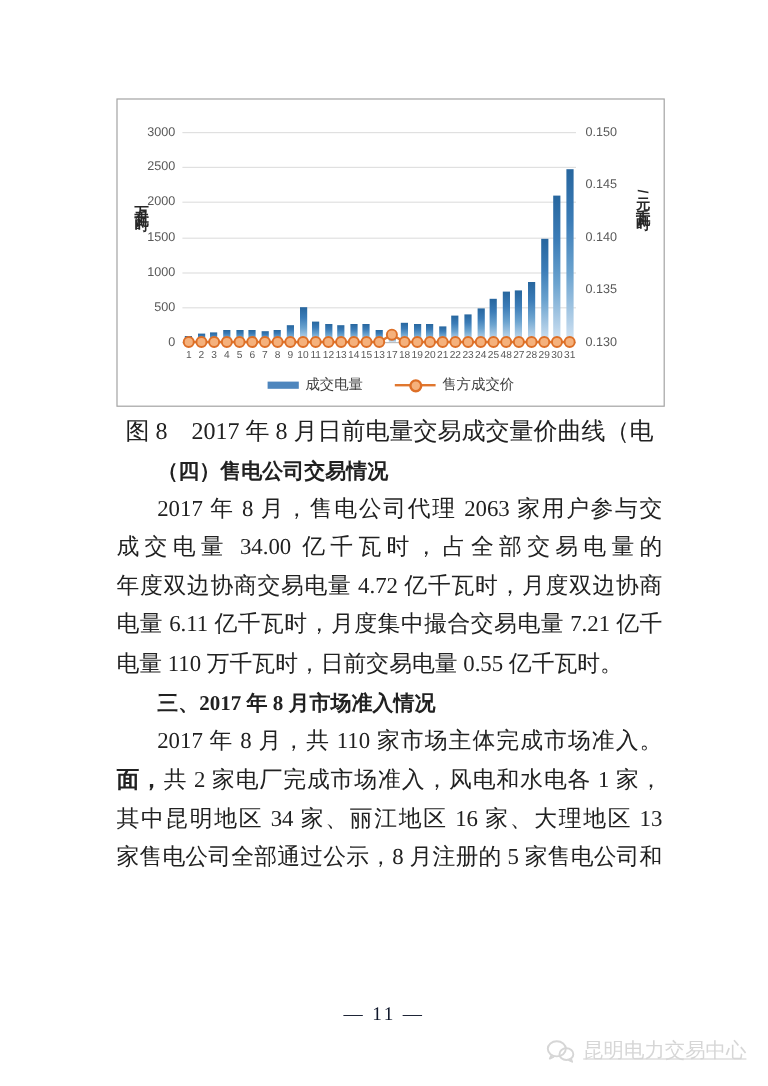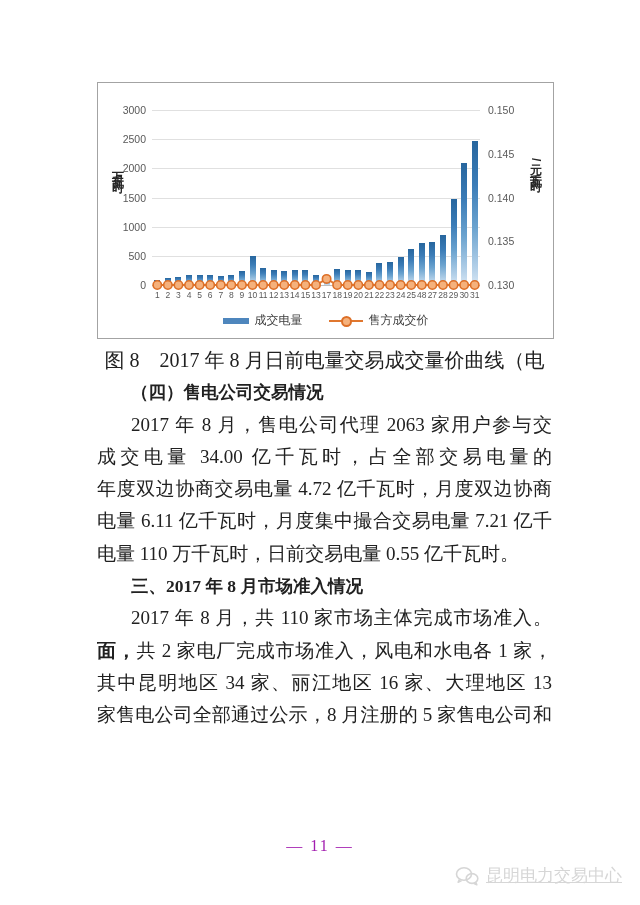--- a/index.html
+++ b/index.html
@@ -32,21 +32,21 @@
   .text-flow{position:absolute;left:97px;top:344px;width:455px;}
   .tl{height:32.3px;line-height:32.3px;font-size:19px;overflow:hidden;}
   .tl.caption{text-align:center;font-size:20px;}
   .tl.heading{font-weight:bold;padding-left:34px;font-size:17.5px;}
   .tl.body-just{text-align:justify;text-align-last:justify;}
   .tl.body-end{text-align:justify;}
   .tl.ind{text-indent:34px;}
   .b{font-weight:bold;}
 
   .page-number{position:absolute;left:0;top:837px;width:640px;text-align:center;
-               font-size:16px;color:#a21caf;letter-spacing:2px;}
+               font-size:16px;color:#0f172a;letter-spacing:2px;}
   .watermark{position:absolute;right:18px;top:864px;display:flex;align-items:center;gap:7px;
              font:17px "Liberation Sans",sans-serif;color:#d6d6d6;text-decoration:underline;}
 </style>
 </head>
 <body>
 
 <div class="chart-box">
   <div class="vtitle" style="left:11px;top:79px;">万千瓦时</div>
   <div class="vtitle" style="left:429px;top:72px;">元/千瓦时</div>
 

